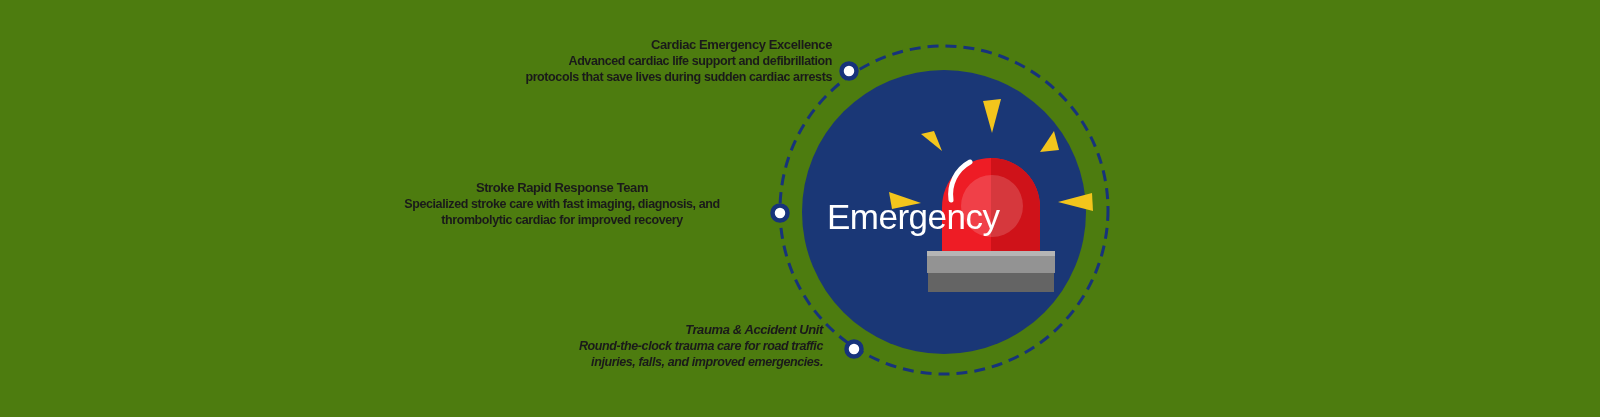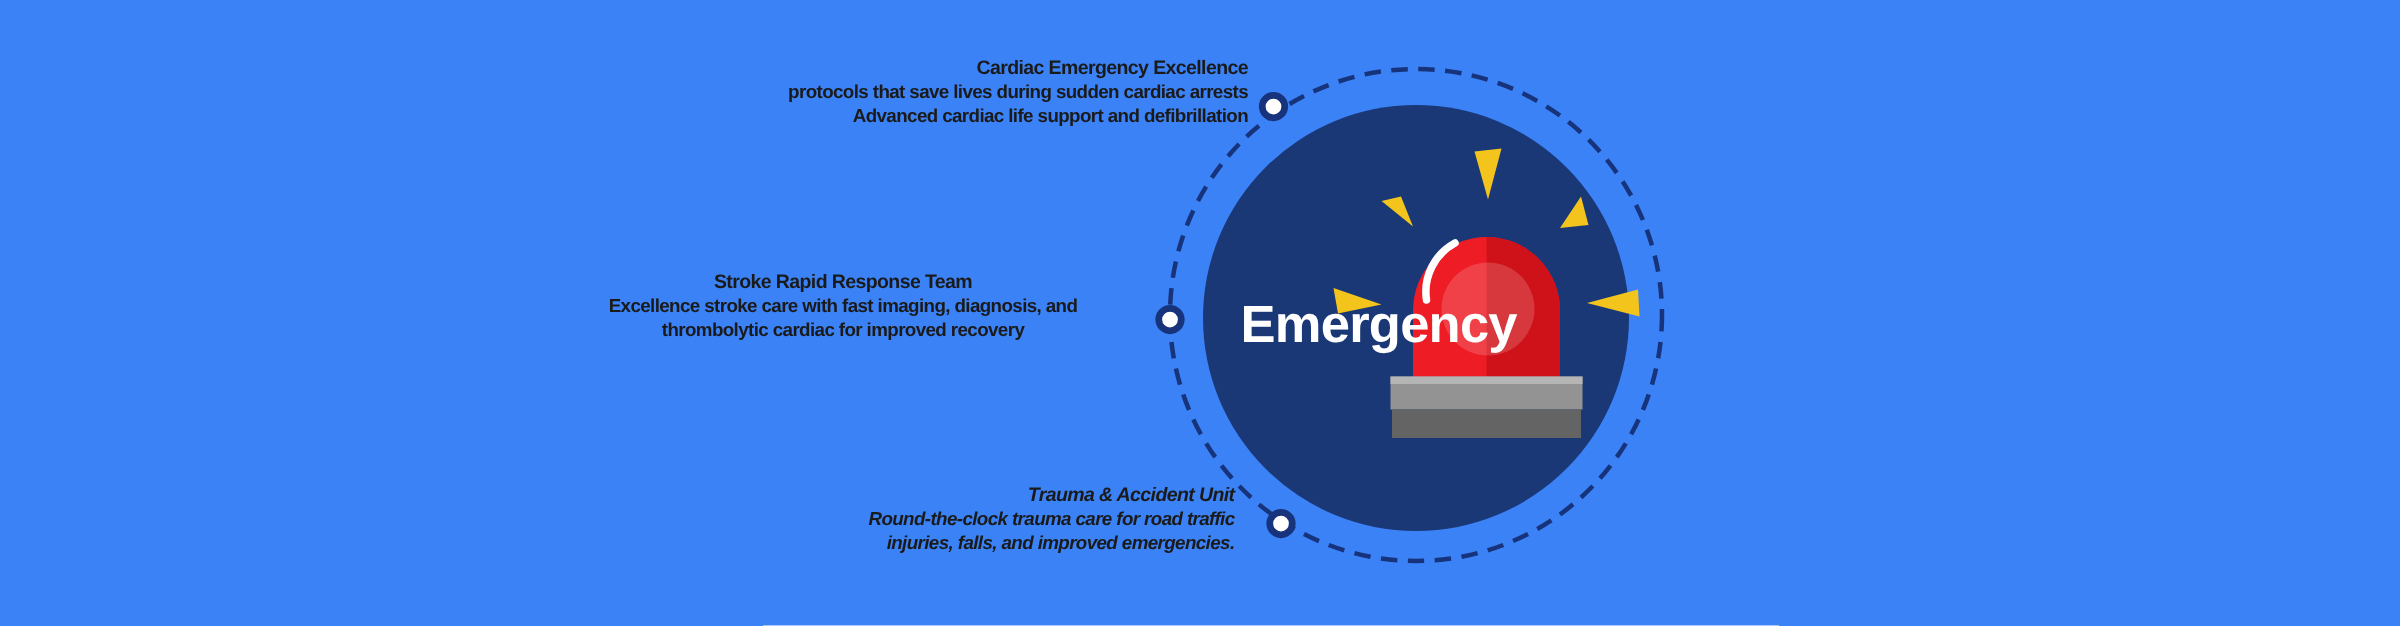--- a/index.html
+++ b/index.html
@@ -11,42 +11,42 @@
     --base-gray:#939393;
     --base-gray-light:#b5b5b5;
     --base-gray-dark:#646464;
     --text-dark:#1a1a1a;
     --center-text:#ffffff;
   }
   html,body{margin:0;padding:0;background:#ffffff;}
   .canvas{
     position:relative;
     width:1600px;height:417px;
-    background:#3b82f6;
+    background:#4d7c0f;
     overflow:hidden;
     font-family:"Liberation Sans","DejaVu Sans",sans-serif;
   }
   .diagram-svg{position:absolute;left:0;top:0;width:1600px;height:417px;}
   .callout{
     position:absolute;
     width:400px;
     text-align:right;
     color:var(--text-dark);
     font-size:12.5px;
     line-height:16px;
     font-weight:700;
     letter-spacing:-0.4px;
   }
   .callout .c-title{font-size:13px;}
   .center-label{
     position:absolute;
     left:804px;top:199px;
     color:var(--center-text);
     font-size:35px;
-    font-weight:700;
+    font-weight:400;
     line-height:35px;
     letter-spacing:-0.5px;
     white-space:nowrap;
     padding-left:23px;
   }
 </style>
 </head>
 <body>
 
 <div class="canvas">
@@ -80,27 +80,27 @@
       <rect x="928" y="273" width="126" height="19" style="fill:var(--base-gray-dark)"></rect>
     </g>
 
     <circle cx="849" cy="71" r="7.5" fill="#ffffff" style="stroke:var(--dash-navy)" stroke-width="4.5"></circle>
     <circle cx="780" cy="213" r="7.5" fill="#ffffff" style="stroke:var(--dash-navy)" stroke-width="4.5"></circle>
     <circle cx="854" cy="349" r="7.5" fill="#ffffff" style="stroke:var(--dash-navy)" stroke-width="4.5"></circle>
   </svg>
 
   <div class="callout" style="right:768px;top:37px;">
     <div class="c-title">Cardiac Emergency Excellence</div>
+    <div>Advanced cardiac life support and defibrillation</div>
     <div>protocols that save lives during sudden cardiac arrests</div>
-    <div>Advanced cardiac life support and defibrillation</div>
   </div>
 
   <div class="callout" style="right:838px;top:180px;text-align:center;">
     <div class="c-title">Stroke Rapid Response Team</div>
-    <div>Excellence stroke care with fast imaging, diagnosis, and</div>
+    <div>Specialized stroke care with fast imaging, diagnosis, and</div>
     <div>thrombolytic cardiac for improved recovery</div>
   </div>
 
   <div class="callout" style="right:777px;top:322px;font-style:italic;">
     <div class="c-title">Trauma &amp; Accident Unit</div>
     <div>Round-the-clock trauma care for road traffic</div>
     <div>injuries, falls, and improved emergencies.</div>
   </div>
 
   <div class="center-label">Emergency</div>

